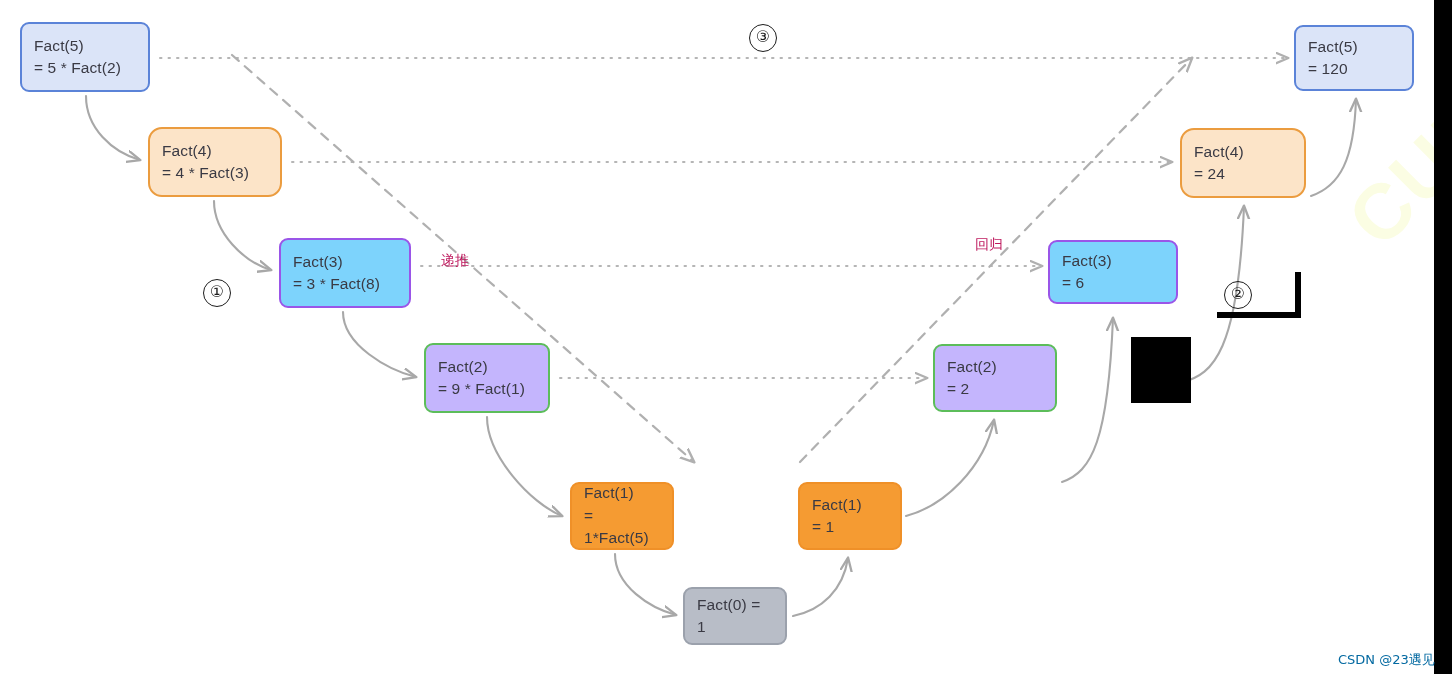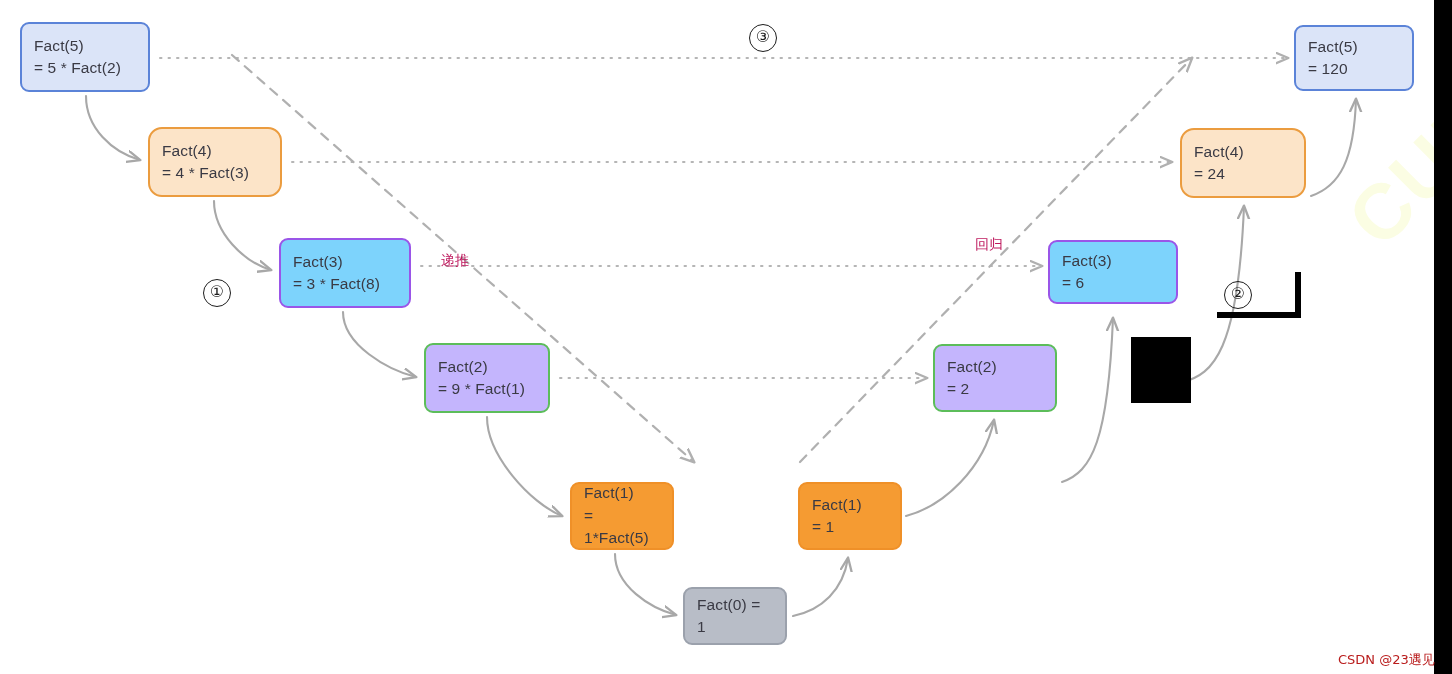--- a/index.html
+++ b/index.html
@@ -85,21 +85,21 @@
     font-weight:700;
     letter-spacing:3px;
     transform:rotate(-45deg);
     transform-origin:left top;
     white-space:nowrap;
     z-index:1;
     user-select:none;
   }
   .wm-small{
     position:absolute;
-    color:#b91c1c;
+    color:#0369a1;
     font-size:13px;
     z-index:7;
     white-space:nowrap;
     font-family:"DejaVu Sans","Liberation Sans",sans-serif;
   }
 </style>
 </head>
 <body>
 
 <div id="canvas">

